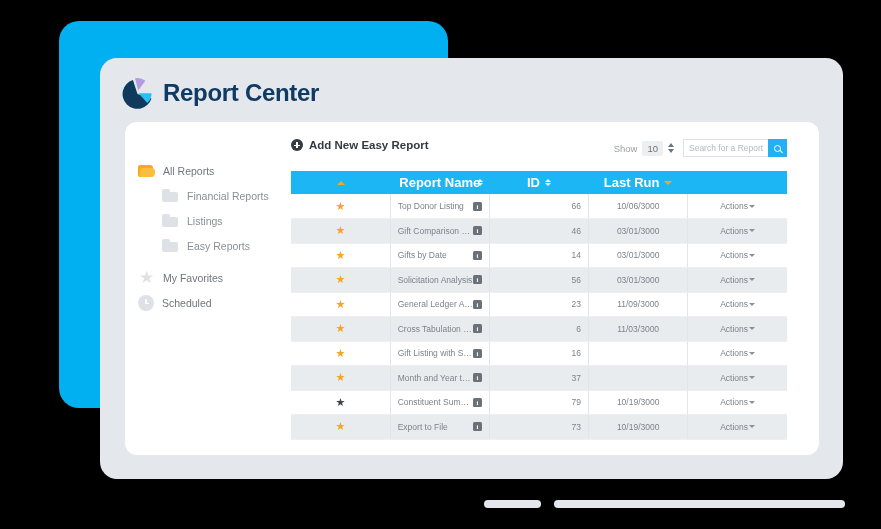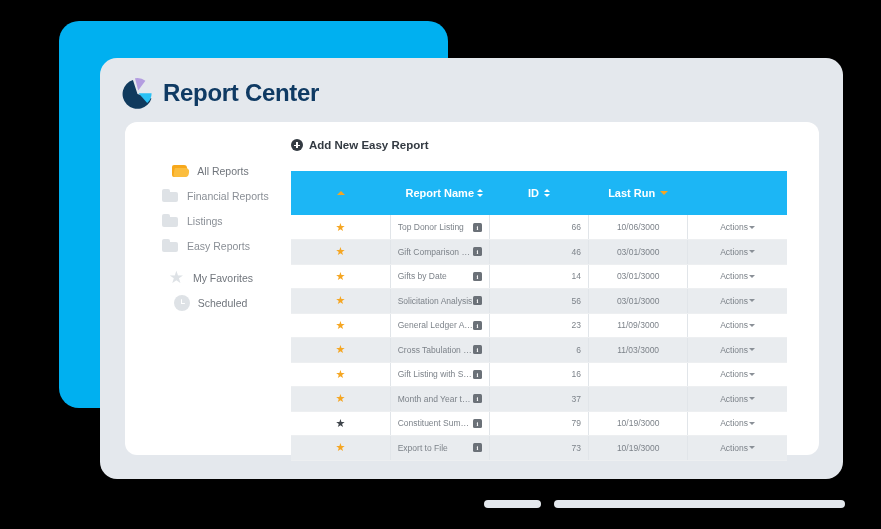--- a/index.html
+++ b/index.html
@@ -62,21 +62,21 @@
     left: 138px; top: 158px;
     width: 145px;
   }
   .nav-item {
     display: flex; align-items: center; gap: 8px;
     height: 25px;
     font-size: 10.5px;
     color: #8A8F96;
     white-space: nowrap;
   }
-  .nav-item.root { color: #70757C; justify-content: center; }
+  .nav-item.root { color: #70757C; }
   .nav-item.indent { padding-left: 24px; }
   .nav-item.spaced { margin-top: 7px; }
 
   .ico { flex: 0 0 auto; display: inline-block; position: relative; }
 
   
   .folder-open { width: 17px; height: 14px; }
   .folder-open::before {
     content: ""; position: absolute; left: 0; top: 1px;
     width: 15px; height: 12px; background: #F7A81B; border-radius: 2px 3px 2px 2px;
@@ -160,22 +160,22 @@
   .mag { width: 7px; height: 7px; border: 1.4px solid #FFFFFF; border-radius: 50%; position: relative; }
   .mag::after {
     content: ""; position: absolute; right: -3px; bottom: -2px;
     width: 4px; height: 1.4px; background: #FFFFFF; transform: rotate(45deg);
   }
 
   
   table.reports { width: 496px; border-collapse: collapse; table-layout: fixed; }
   table.reports thead th {
     background: #1CB6F5; color: #FFFFFF;
-    font-size: 11px; font-weight: bold;
-    height: 19px; padding: 16px 6px; vertical-align: middle;
+    font-size: 13px; font-weight: bold;
+    height: 19px; padding: 4px 6px; vertical-align: middle;
   }
   .th-inner { display: flex; align-items: center; justify-content: center; gap: 5px; }
   .th-inner.namecol { justify-content: center; position: relative; }
   .sort-both { display: inline-flex; flex-direction: column; gap: 1.5px; line-height: 0; }
   .sort-both i { display: block; width: 0; height: 0;
     border-left: 3px solid transparent; border-right: 3px solid transparent; }
   .sort-both i.up { border-bottom: 3.5px solid #FFFFFF; }
   .sort-both i.down { border-top: 3.5px solid #FFFFFF; }
   .tri-up {
     width: 0; height: 0; border-left: 4.5px solid transparent;
@@ -269,20 +269,34 @@
         <span>Scheduled</span>
       </div>
     </nav>
 
   <div class="main-panel">
 
     <div class="toolbar">
       <div class="add-report">
         <span class="plus-circle"></span>
         <span>Add New Easy Report</span>
+      </div>
+      <div class="toolbar-right">
+        <span class="show-label">Show</span>
+        <span class="show-count">10</span>
+        <span class="spinner">
+          <i class="up"></i>
+          <i class="down"></i>
+        </span>
+        <div class="search-wrap">
+          <input class="search-input" type="text" placeholder="Search for a Report" style="">
+          <button class="search-btn">
+            <span class="mag"></span>
+          </button>
+        </div>
       </div>
     </div>
 
     <table class="reports">
       <thead>
         <tr>
           <th>
             <div class="th-inner">
               <span class="tri-up"></span>
             </div>

